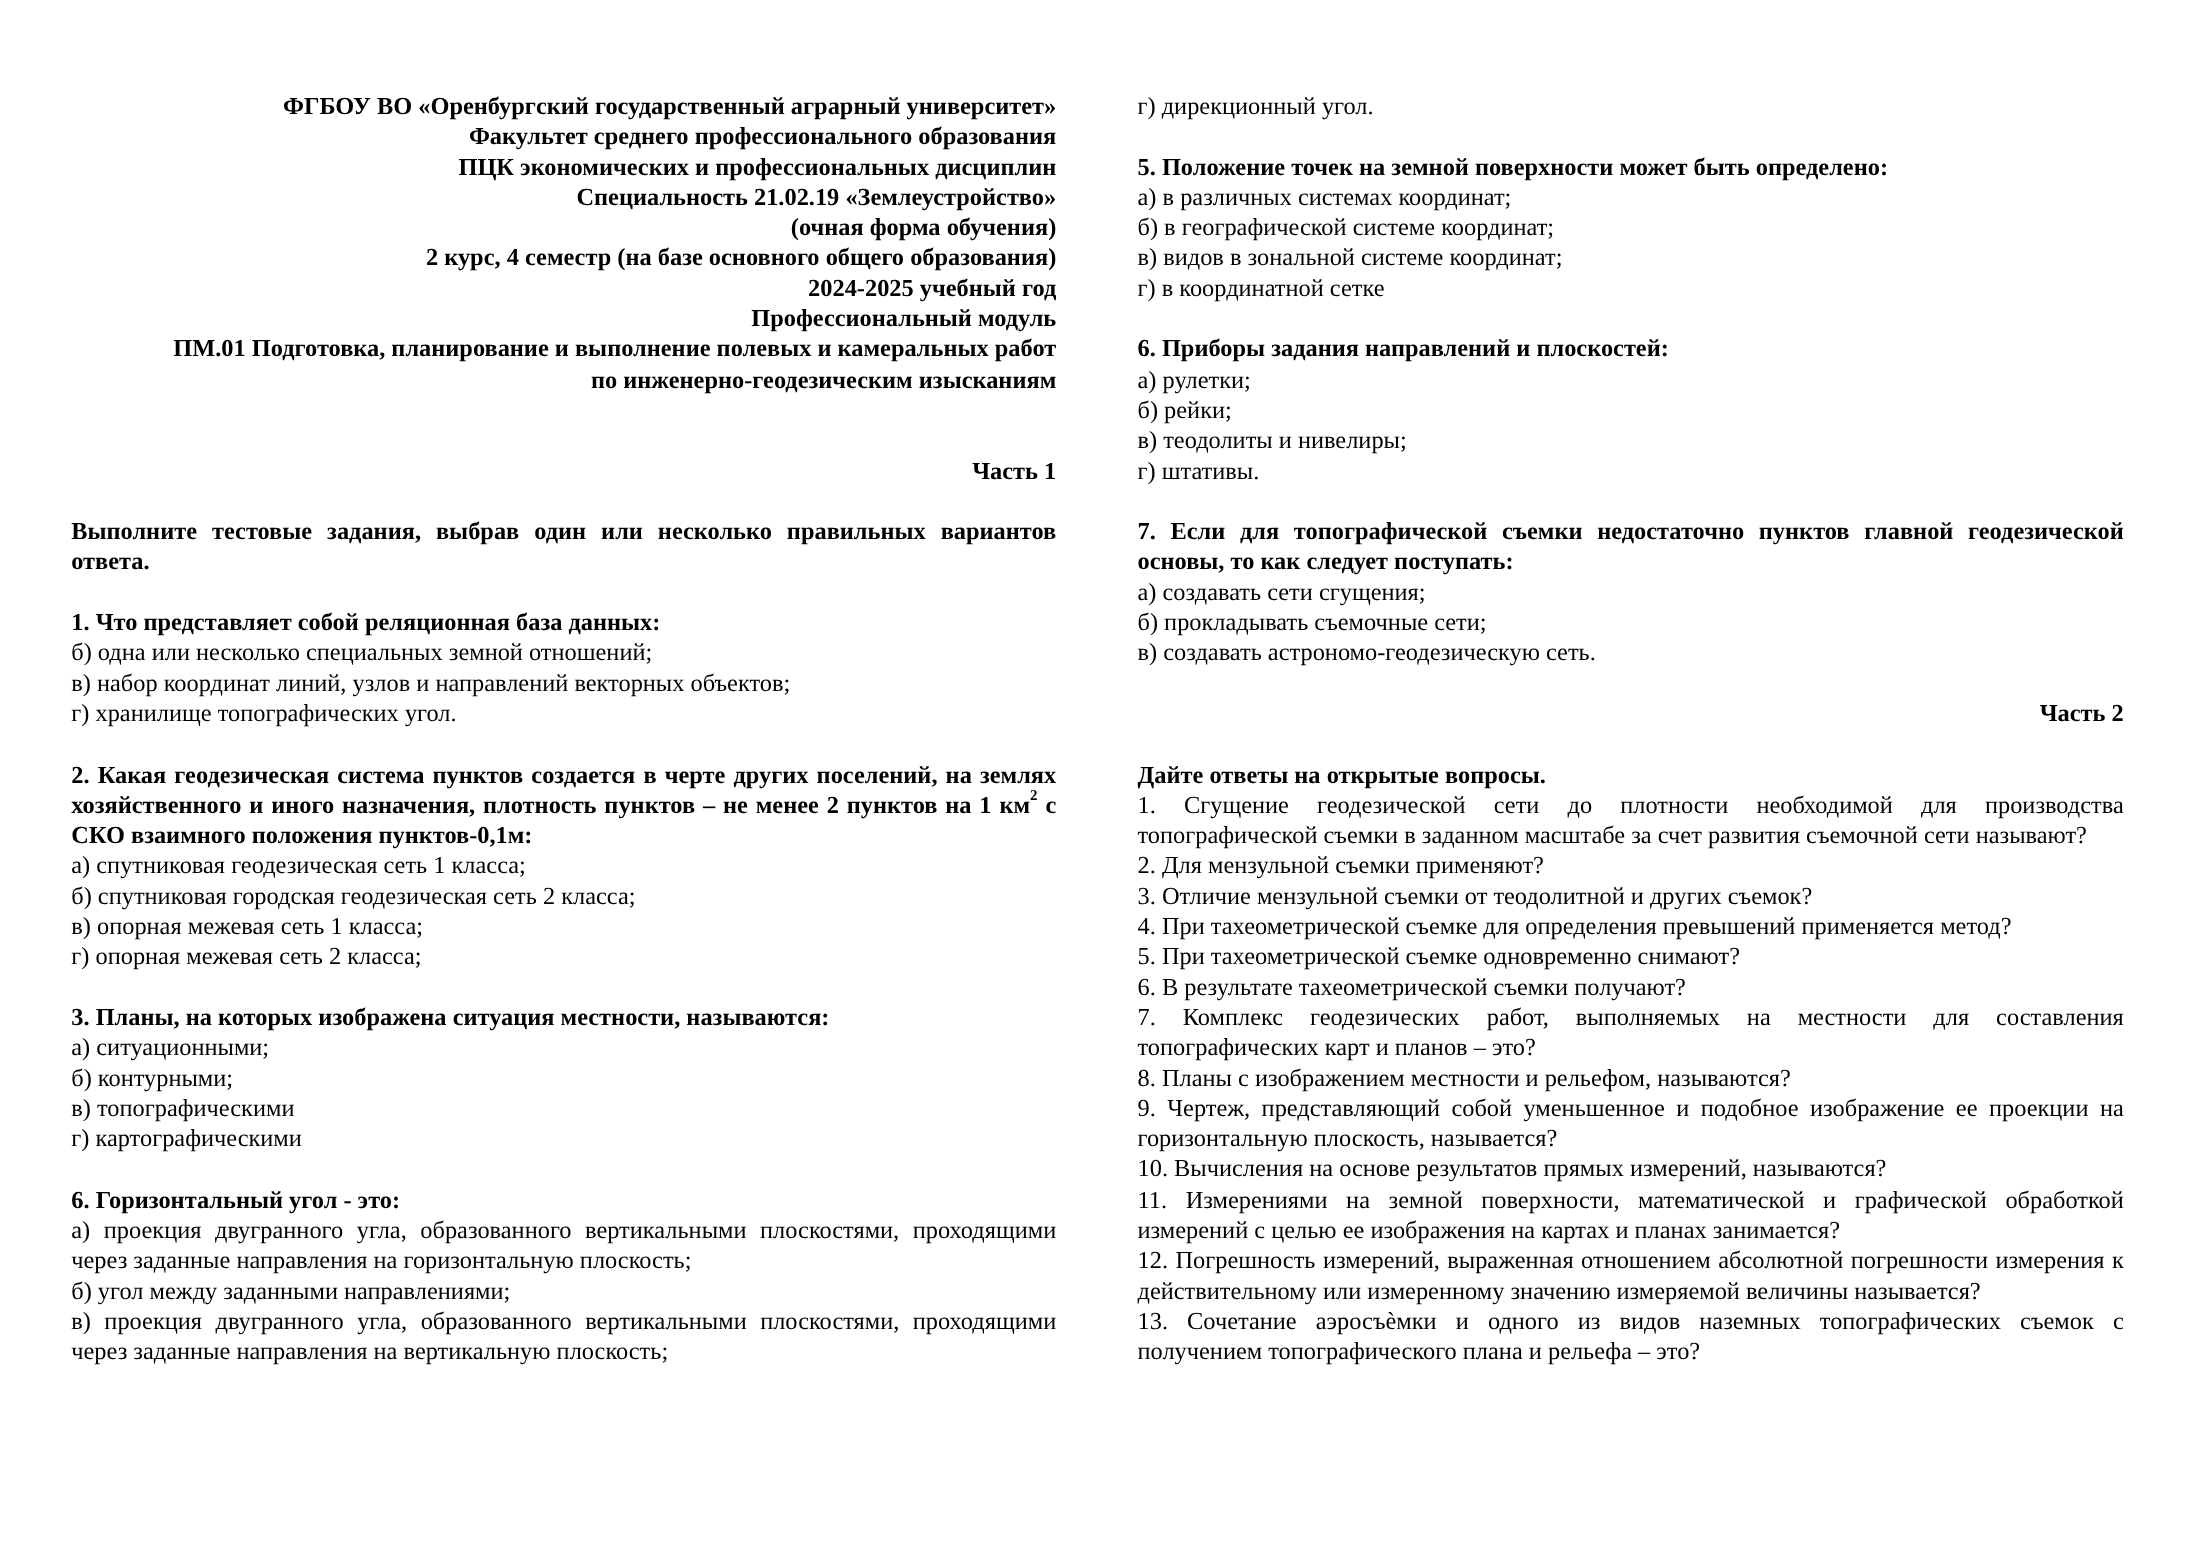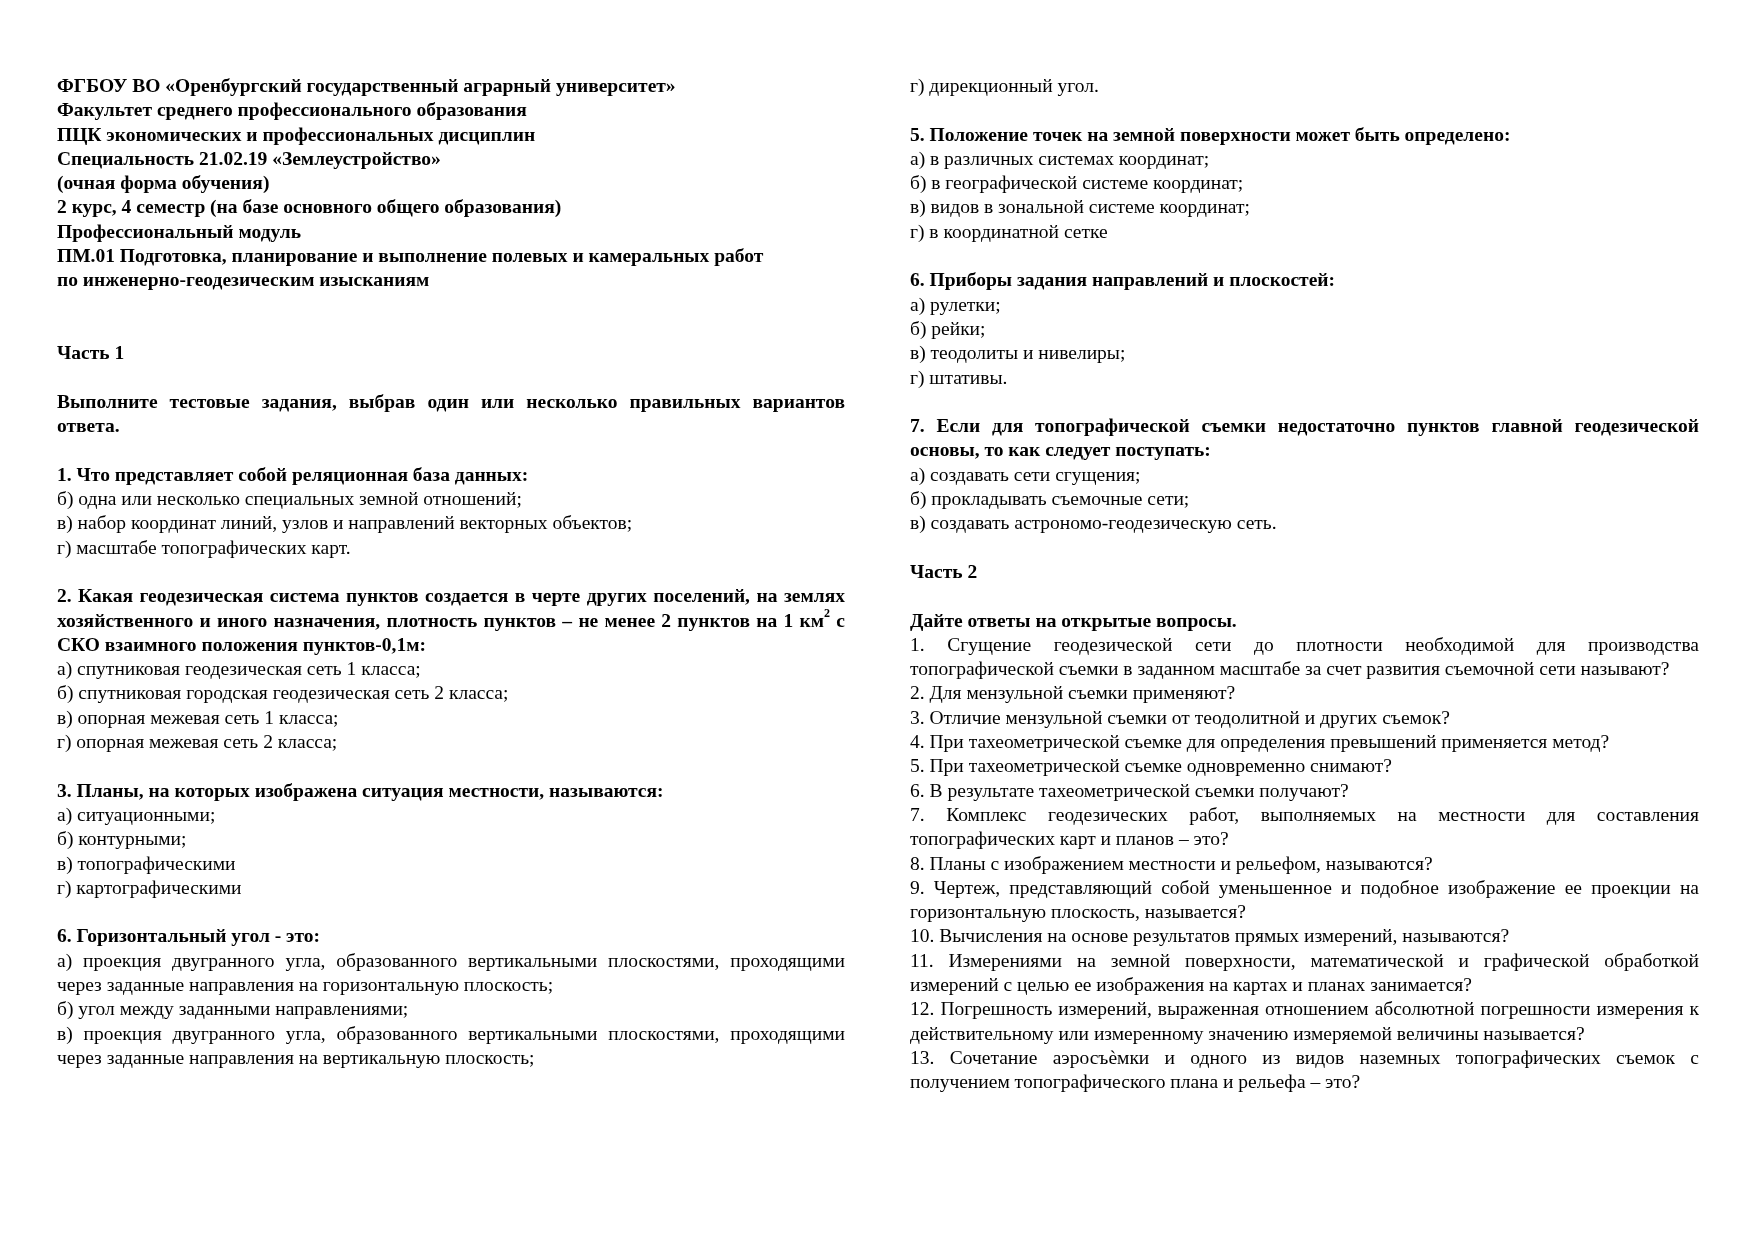--- a/index.html
+++ b/index.html
@@ -3,54 +3,55 @@
 <meta charset="utf-8">
 <style>
   html, body { margin: 0; padding: 0; background: #ffffff; }
   body {
     width: 1755px; height: 1241px; position: relative; overflow: hidden;
     font-family: "Liberation Serif", serif; color: #000; font-size: 19.5px;
   }
   .col { position: absolute; top: 74px; line-height: 24.3px; }
   .left { left: 57px; width: 788px; }
   .right { left: 910px; width: 789px; }
-  .center { text-align: left; font-weight: bold; }
+  .center { text-align: right; font-weight: bold; }
   .b { font-weight: bold; }
   .just { text-align: justify; }
   .gap { height: 24.3px; }
   .line { display: block; }
   sup { font-size: 12px; line-height: 0; position: relative; top: -2px; vertical-align: super; }
 </style>
 </head>
 <body>
 
 <div class="col left">
   <div>
     <div class="center line">ФГБОУ ВО «Оренбургский государственный аграрный университет»</div>
     <div class="center line">Факультет среднего профессионального образования</div>
     <div class="center line">ПЦК экономических и профессиональных дисциплин</div>
     <div class="center line">Специальность 21.02.19 «Землеустройство»</div>
     <div class="center line">(очная форма обучения)</div>
     <div class="center line">2 курс, 4 семестр (на базе основного общего образования)</div>
+    <div class="center line">2024-2025 учебный год</div>
     <div class="center line">Профессиональный модуль</div>
     <div class="center line">ПМ.01 Подготовка, планирование и выполнение полевых и камеральных работ</div>
     <div class="center line">по инженерно-геодезическим изысканиям</div>
   </div>
   <div class="gap"></div>
   <div class="gap"></div>
   <div class="center line">Часть 1</div>
   <div class="gap"></div>
   <div class="b just">Выполните тестовые задания, выбрав один или несколько правильных вариантов ответа.</div>
   <div class="gap"></div>
 
   <div>
     <div class="b">1. Что представляет собой реляционная база данных:</div>
     <div>б) одна или несколько специальных земной отношений;</div>
     <div>в) набор координат линий, узлов и направлений векторных объектов;</div>
-    <div>г) масштабе топографических карт.</div>
+    <div>г) хранилище топографических угол.</div>
   </div>
   <div class="gap"></div>
 
   <div>
     <div class="b just"><span>2. Какая геодезическая система пунктов создается в черте других поселений, на землях хозяйственного и иного назначения, плотность пунктов – не менее 2 пунктов на 1 км</span><sup>2</sup><span> с СКО взаимного положения пунктов-0,1м:</span></div>
     <div>а) спутниковая геодезическая сеть 1 класса;</div>
     <div>б) спутниковая городская геодезическая сеть 2 класса;</div>
     <div>в) опорная межевая сеть 1 класса;</div>
     <div>г) опорная межевая сеть 2 класса;</div>
   </div>

